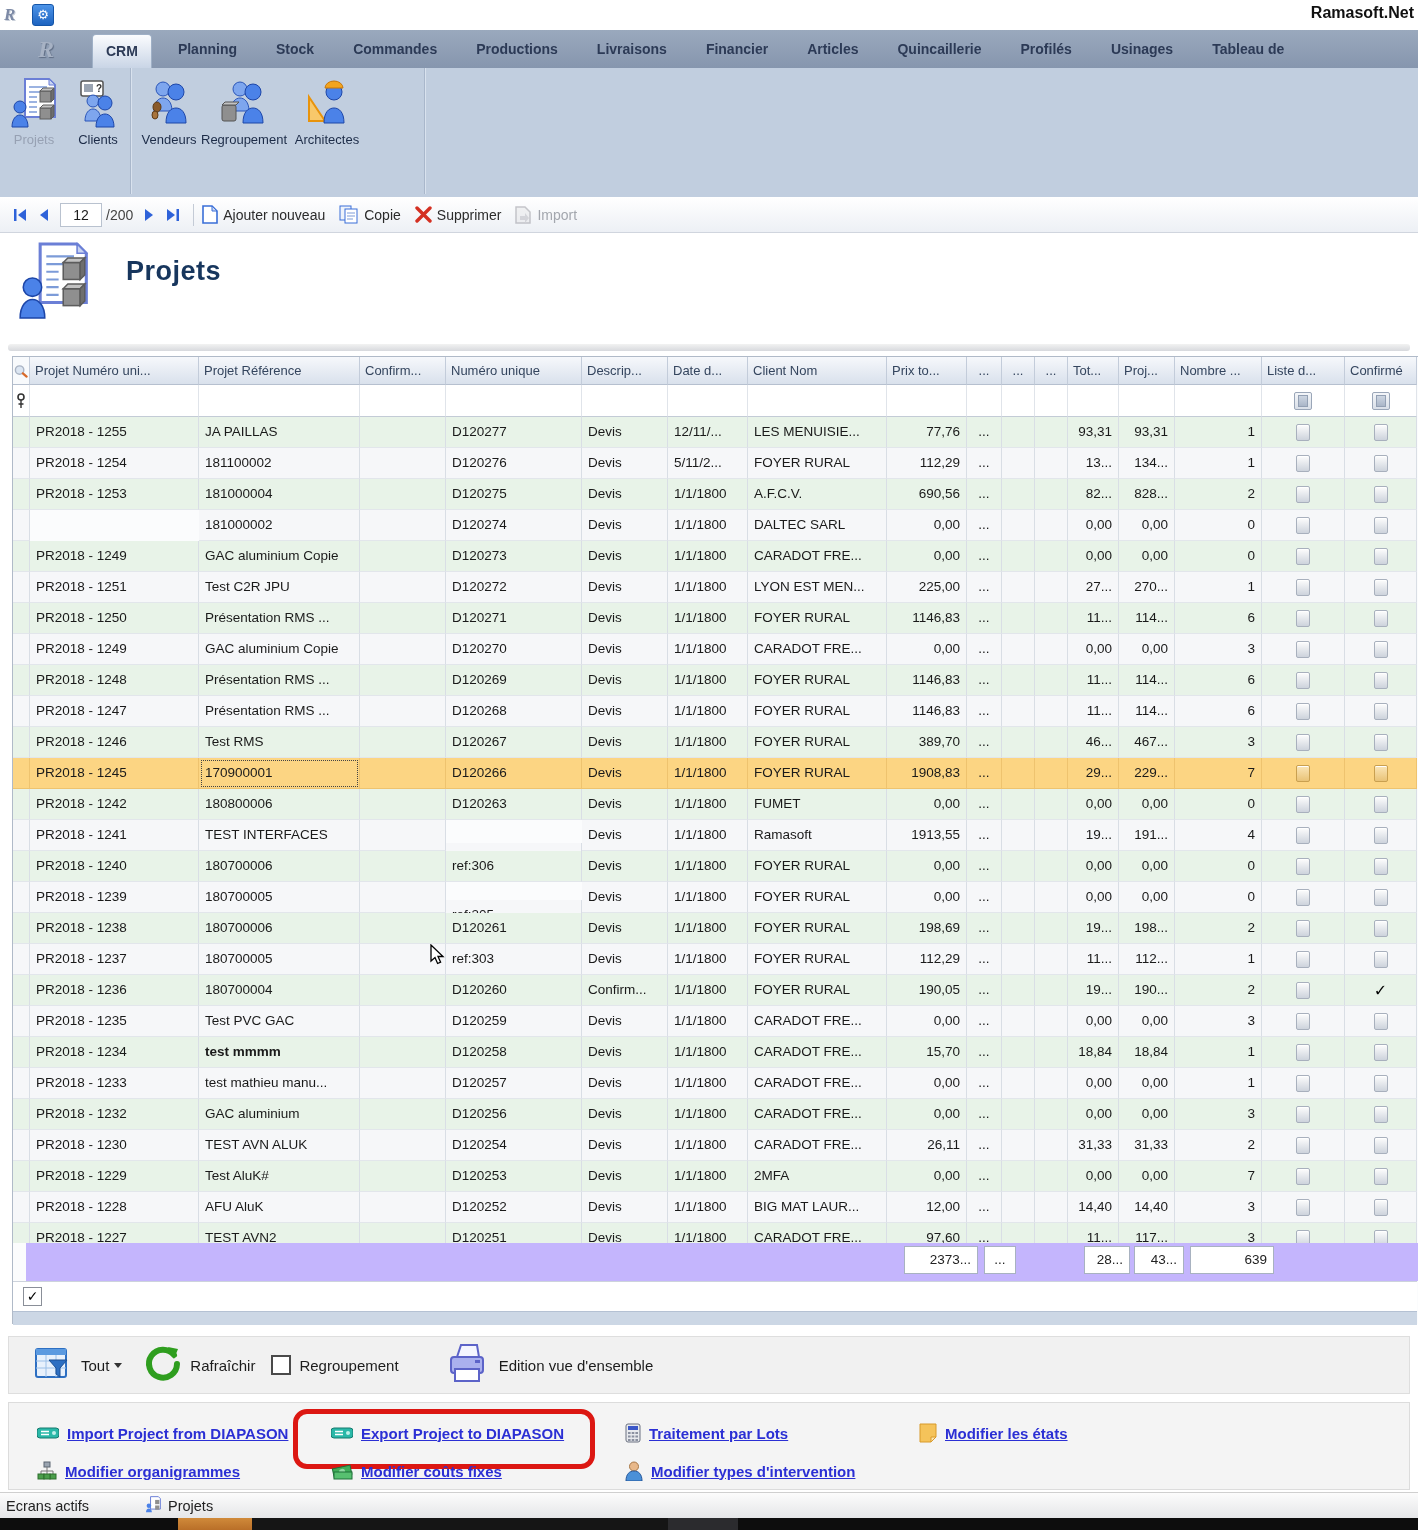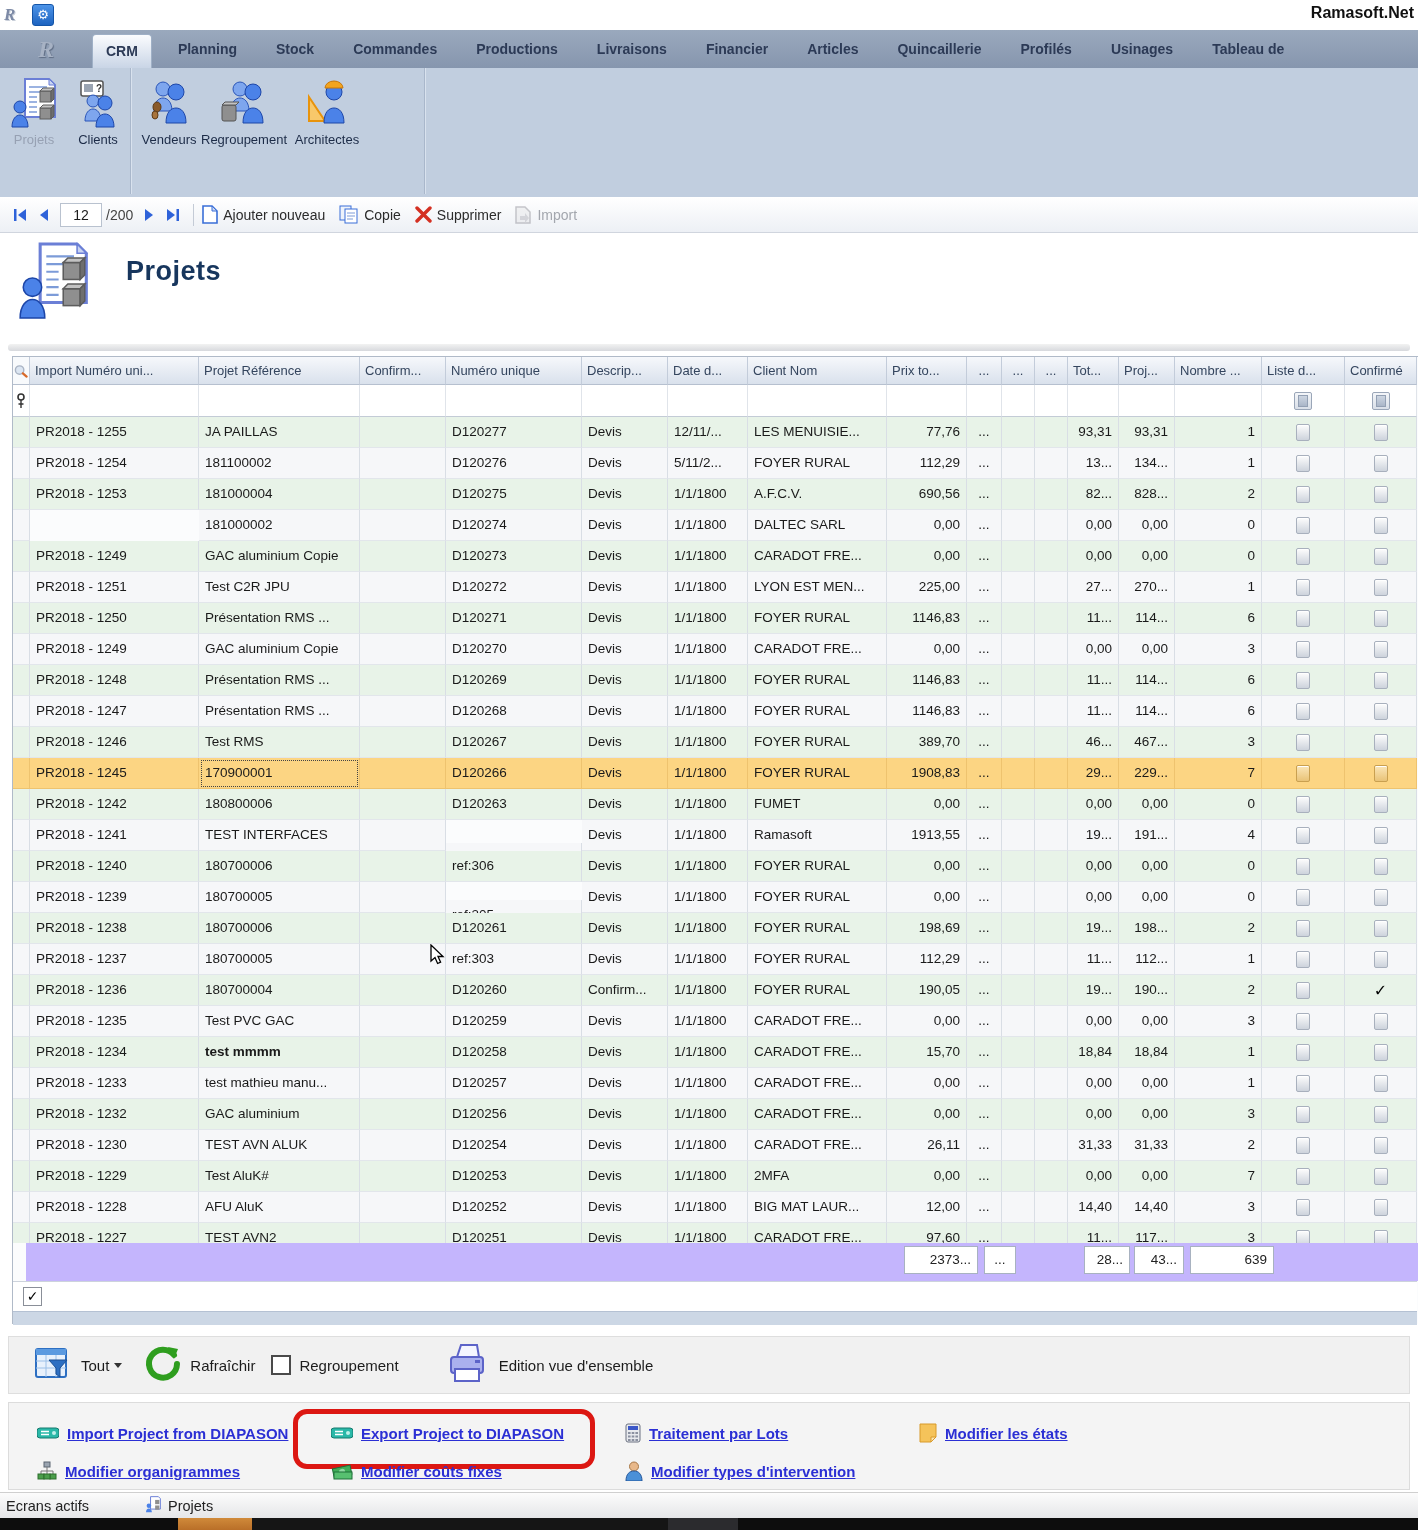--- a/index.html
+++ b/index.html
@@ -275,21 +275,21 @@
   <div class="abs" id="sep"></div>
 
   <div class="abs" id="tablewrap">
     <div id="thead">
         <div class="th th0" style="width: 17px;">
           <svg width="15" height="14" viewBox="0 0 15 14">
             <circle cx="6" cy="6" r="4.5" fill="#dce6f2" stroke="#aab4c4" stroke-width="1.5"></circle>
             <path d="M9.5 9.5l4 3.5" stroke="#d86a2a" stroke-width="2.4" stroke-linecap="round"></path>
           </svg>
         </div>
-        <div class="th" style="width: 169px;">Import Numéro uni...</div>
+        <div class="th" style="width: 169px;">Projet Numéro uni...</div>
         <div class="th" style="width: 161px;">Projet Référence</div>
         <div class="th" style="width: 86px;">Confirm...</div>
         <div class="th" style="width: 136px;">Numéro unique</div>
         <div class="th" style="width: 86px;">Descrip...</div>
         <div class="th" style="width: 80px;">Date d...</div>
         <div class="th" style="width: 139px;">Client Nom</div>
         <div class="th" style="width: 80px;">Prix to...</div>
         <div class="th" style="width: 35px; text-align: center;">...</div>
         <div class="th" style="width: 33px; text-align: center;">...</div>
         <div class="th" style="width: 33px; text-align: center;">...</div>

